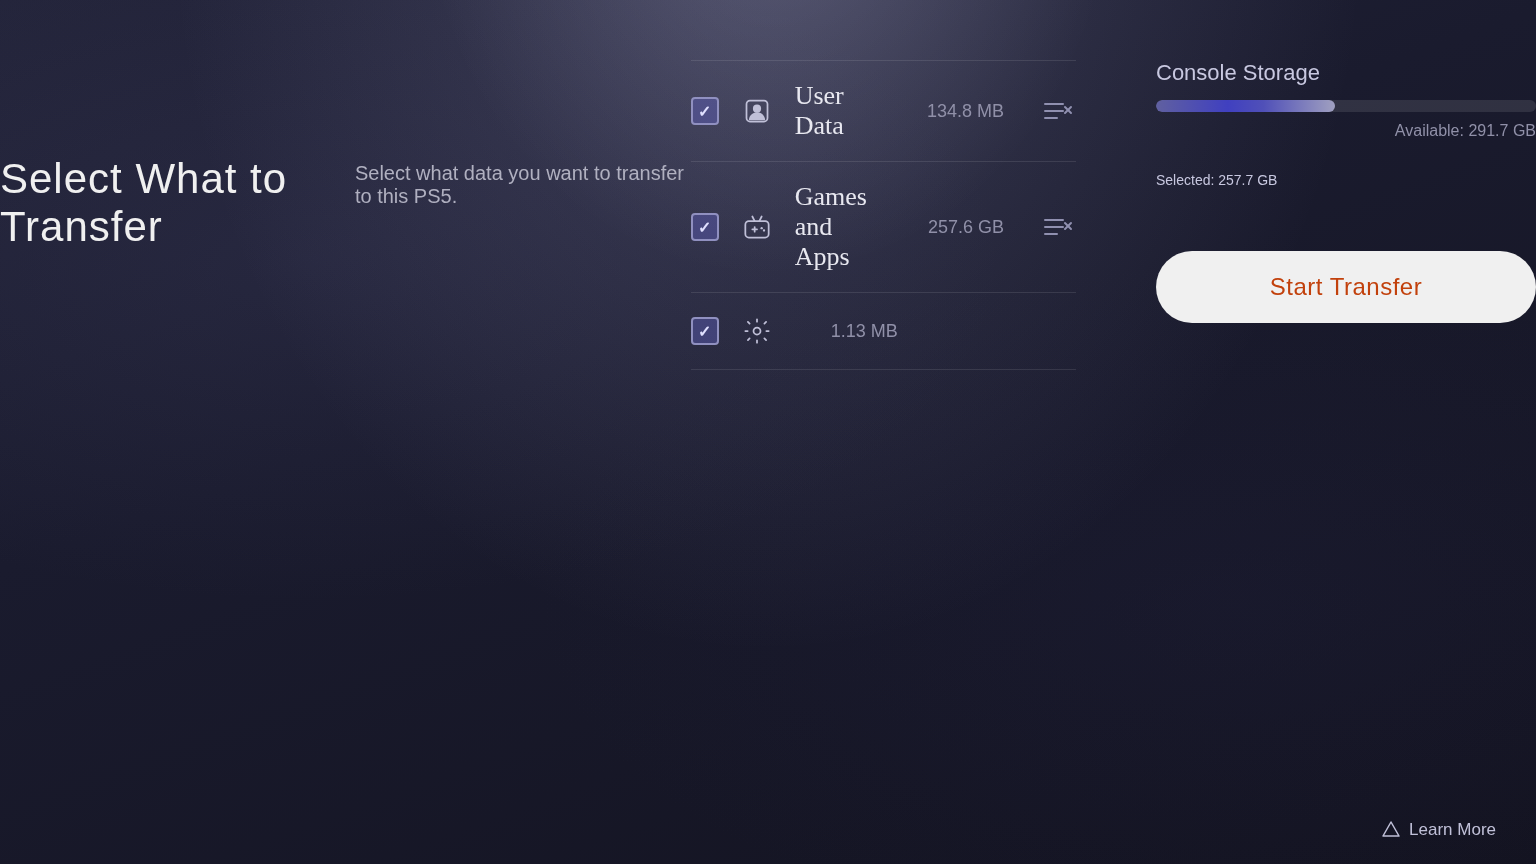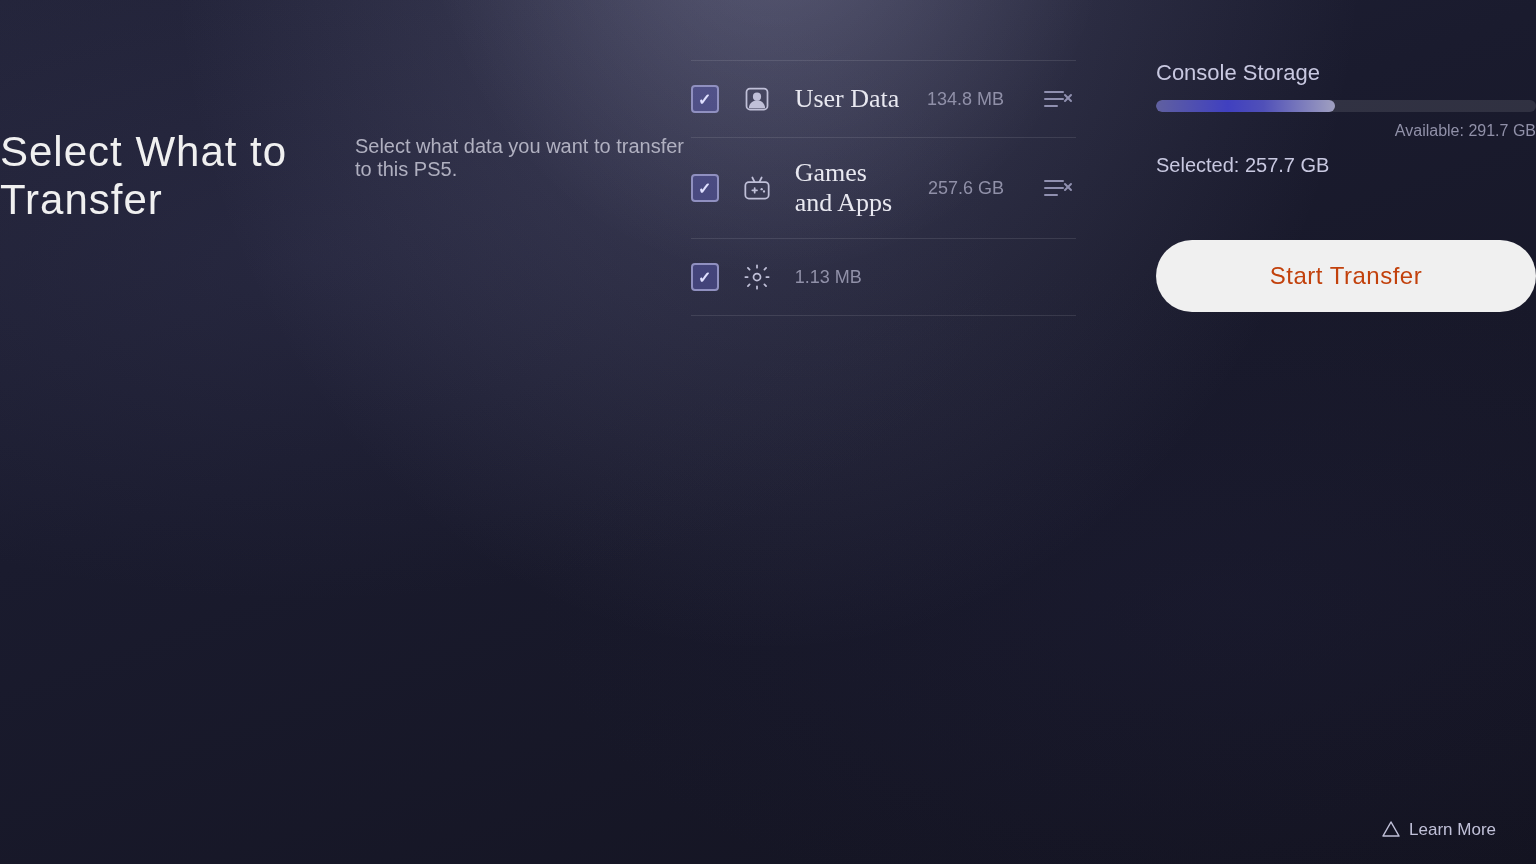--- a/index.html
+++ b/index.html
@@ -128,20 +128,21 @@
       font-size: 26px;
       font-weight: 300;
       color: #e8e8f0;
       font-family: Liberation Serif, serif;
     }
 
     .item-size {
       font-size: 18px;
       color: #9090a8;
       margin-right: 16px;
+      margin-left: 36px;
     }
 
     .details-icon {
       width: 36px;
       height: 36px;
       display: flex;
       align-items: center;
       justify-content: center;
       color: #9090b0;
       font-size: 20px;
@@ -187,23 +188,23 @@
       background: linear-gradient(90deg, #6060a0 0%, #4040c0 40%, #5050b8 60%, #a0a0c0 100%);
     }
 
     .storage-available {
       font-size: 16px;
       color: #9090a8;
       text-align: right;
     }
 
     .storage-selected {
-      font-size: 20px;
+      font-size: 14px;
       color: #c8c8e0;
-      margin-top: 14px;
+      margin-top: 32px;
     }
 
     .estimated-section {
       margin-bottom: 40px;
     }
 
     .estimated-title {
       font-size: 20px;
       color: #c8c8e0;
       margin-bottom: 14px;

